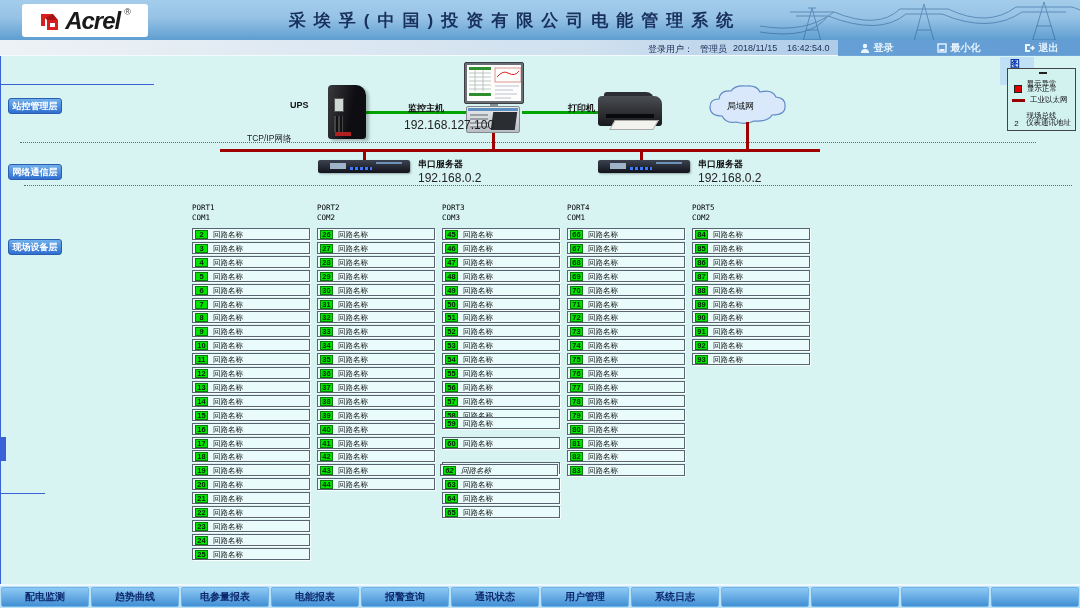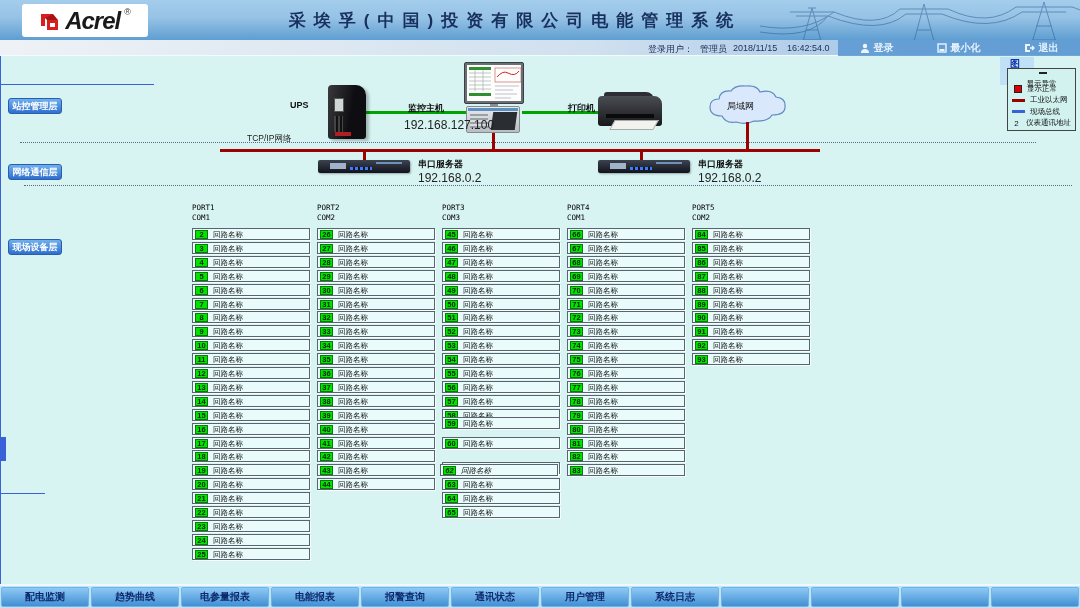--- a/index.html
+++ b/index.html
@@ -255,21 +255,21 @@
           <div class="legend-label">显示异常</div>
         </div>
         <div class="legend-row" style="position: relative;">
           <div class="legend-swatch-square" style="background: rgb(224, 0, 0); margin-left: 2px;"></div>
           <div class="legend-label">显示正常</div>
         </div>
         <div class="legend-row" style="position: relative;">
           <div class="legend-swatch-line" style="background: rgb(153, 0, 0);"></div>
           <div class="legend-label">工业以太网</div>
         </div>
-        <div class="legend-row" style="position: relative;">
+        <div class="legend-row" style="position: relative; flex-direction: column;">
           <div class="legend-swatch-line" style="background: rgb(58, 98, 216);"></div>
           <div class="legend-label">现场总线</div>
         </div>
         <div class="legend-row" style="position: relative;">
           <div class="legend-symbol">2</div>
           <div class="legend-label">仪表通讯地址</div>
         </div>
       </div>
 
     <div class="abs" id="port-columns" style="left:0; top:0; width:1080px; height:528px;">

